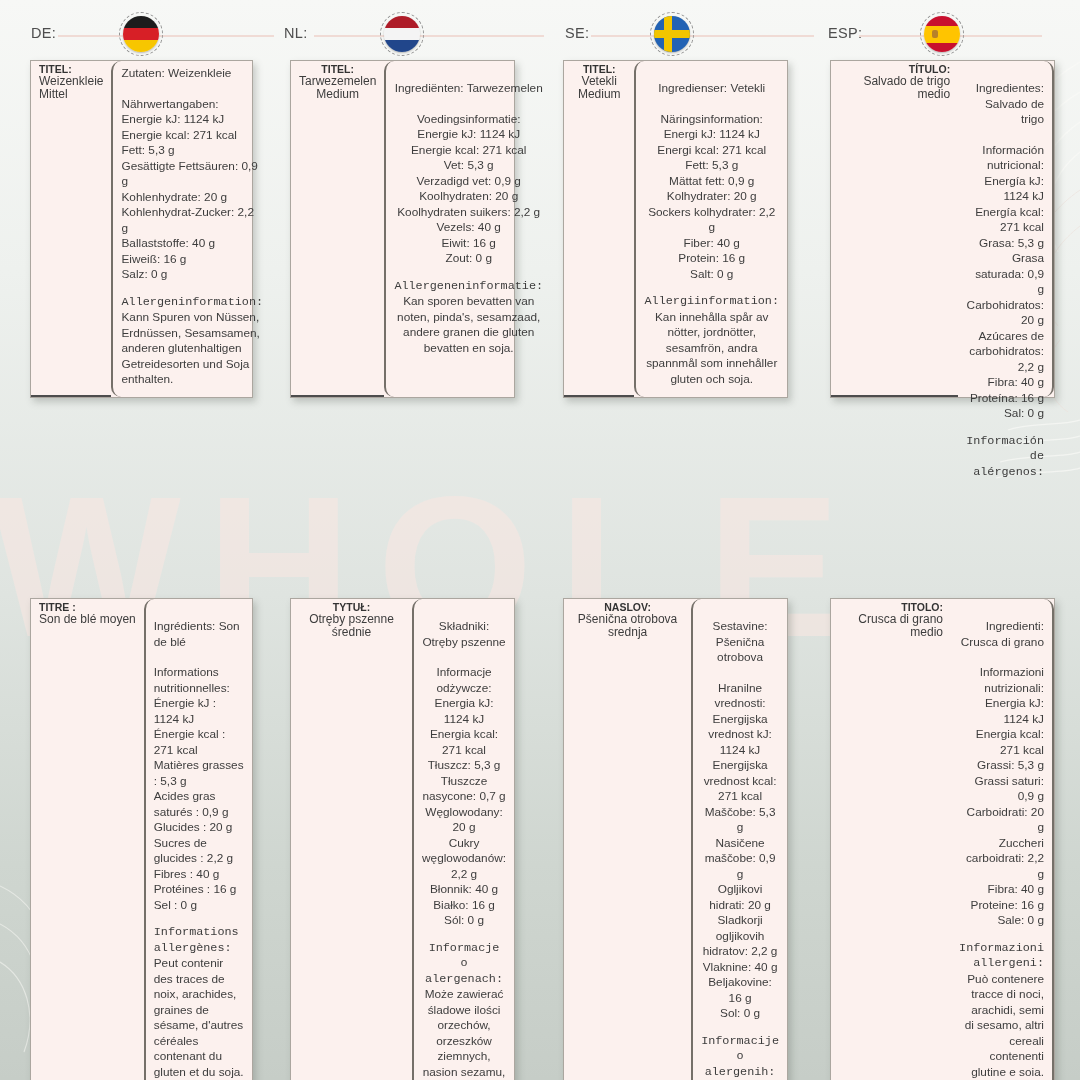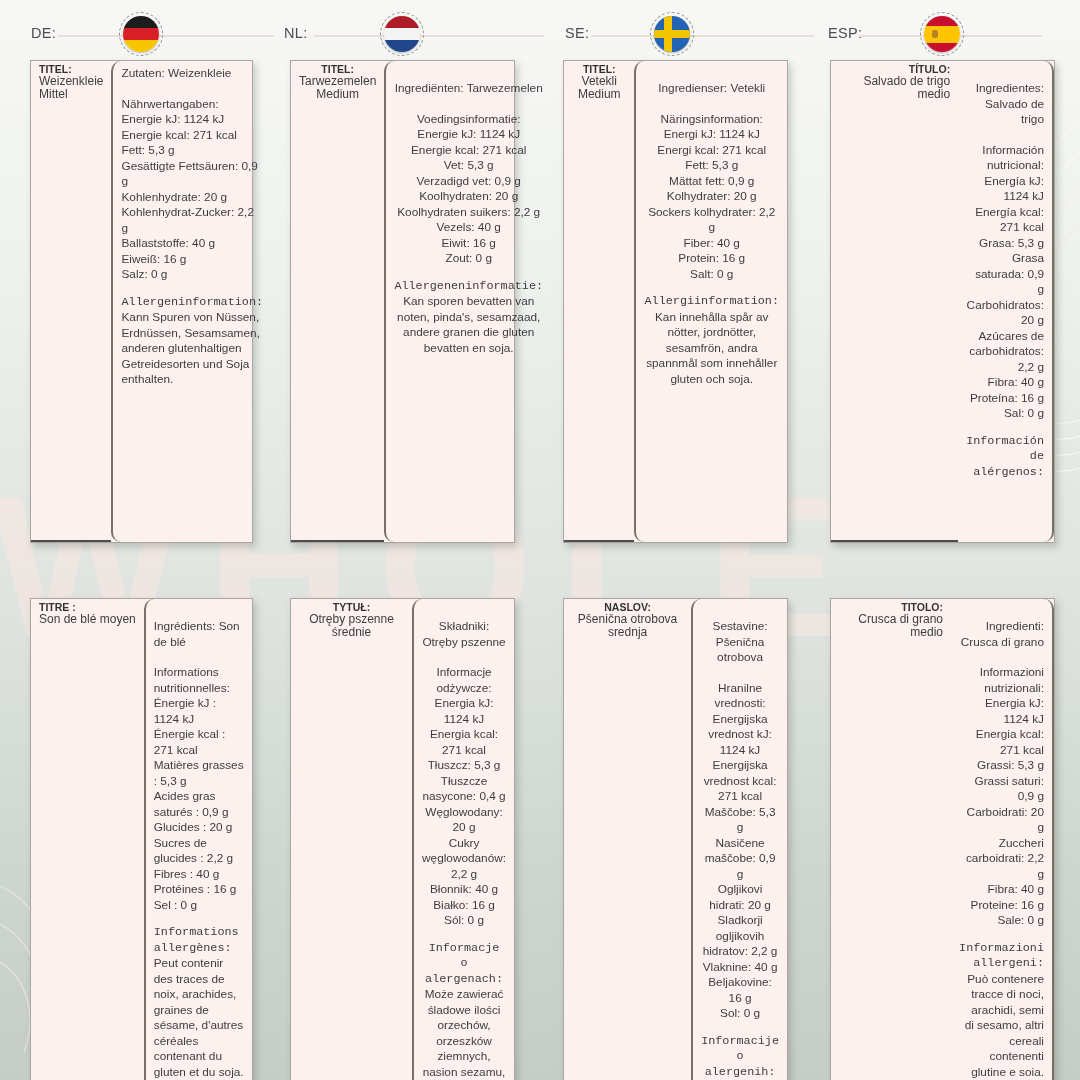--- a/index.html
+++ b/index.html
@@ -3,21 +3,21 @@
 <meta charset="utf-8">
 <style>
   html,body{margin:0;padding:0;}
   .page{position:relative;width:1080px;height:1080px;overflow:hidden;
     font-family:"Liberation Sans","DejaVu Sans",sans-serif;color:#3d3d3d;
     background:linear-gradient(180deg,#f7f8f6 0%,#eef1ee 25%,#dfe4e0 55%,#cfd6d0 80%,#c6cdc7 100%);}
   .decor-svg{position:absolute;left:0;top:0;z-index:1;pointer-events:none;}
   .watermark{position:absolute;left:-8px;top:452px;z-index:1;font-weight:bold;
     font-size:200px;letter-spacing:26px;color:#f8e7e2;opacity:.62;white-space:nowrap;}
   .panel{position:absolute;width:270px;z-index:2;}
-  .r1{top:0;height:543px;}
+  .r1{top:0;height:398px;}
   .r2{top:543px;height:579px;}
   .c0{left:0;}.c1{left:270px;}.c2{left:540px;}.c3{left:810px;}
   .hdr{position:absolute;left:0;right:0;height:44px;}
   .r1 .hdr{top:12px;}
   .code{position:absolute;top:13px;font-size:14.5px;color:#4e4e4e;letter-spacing:.3px;}
   .c0 .code{left:31px;}.c1 .code{left:14px;}.c2 .code{left:25px;}.c3 .code{left:18px;}
   .hdr-line{position:absolute;top:23px;height:2px;background:#f0dbd5;right:-4px;}
   .c0 .hdr-line{left:58px;}.c1 .hdr-line{left:44px;}.c2 .hdr-line{left:51px;}
   .c3 .hdr-line{left:49px;right:38px;}
   .flag-ring{position:absolute;left:110px;top:0;width:44px;height:44px;border:1px dashed #8f8f8f;
@@ -256,21 +256,21 @@
         <div class="title-label">TYTUŁ:</div>
         <div class="title-value">Otręby pszenne średnie</div>
       </div>
       <div class="card-body">
         <div class="ing">Składniki: Otręby pszenne</div>
         <div class="nut-h">Informacje odżywcze:</div>
         <div>
             <div>Energia kJ: 1124 kJ</div>
             <div>Energia kcal: 271 kcal</div>
             <div>Tłuszcz: 5,3 g</div>
-            <div>Tłuszcze nasycone: 0,4 g</div>
+            <div>Tłuszcze nasycone: 0,7 g</div>
             <div>Węglowodany: 20 g</div>
             <div>Cukry węglowodanów: 2,2 g</div>
             <div>Błonnik: 40 g</div>
             <div>Białko: 16 g</div>
             <div>Sól: 0 g</div>
           </div>
         <div class="alg-h">Informacje o alergenach:</div>
         <div>Może zawierać śladowe ilości orzechów, orzeszków ziemnych, nasion sezamu, innych zbóż zawierających gluten i soi.</div>
       </div>
     </div>

